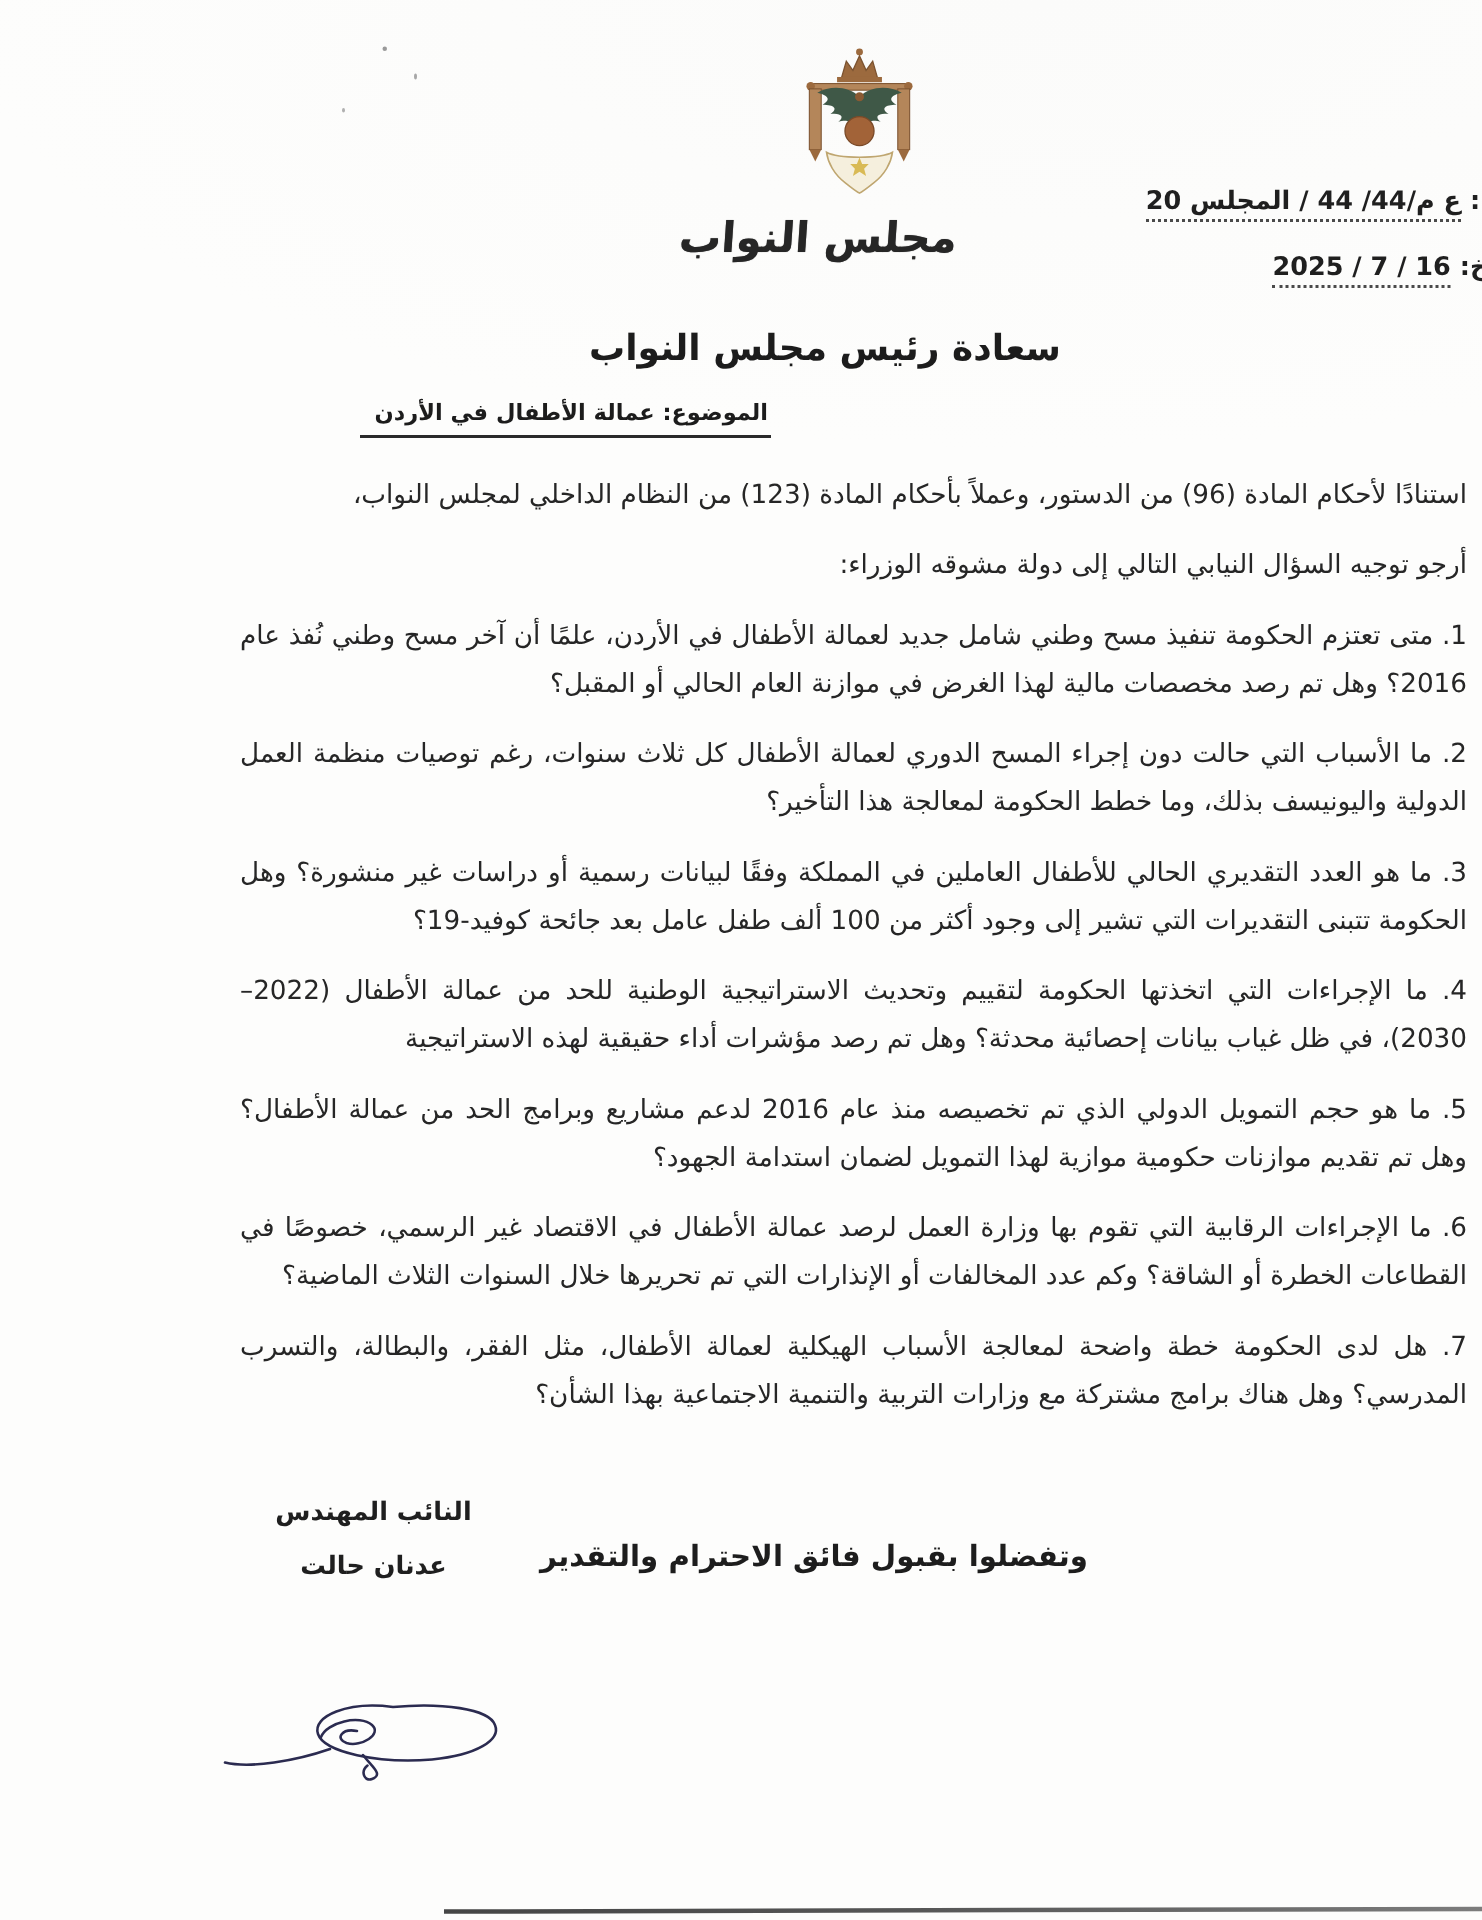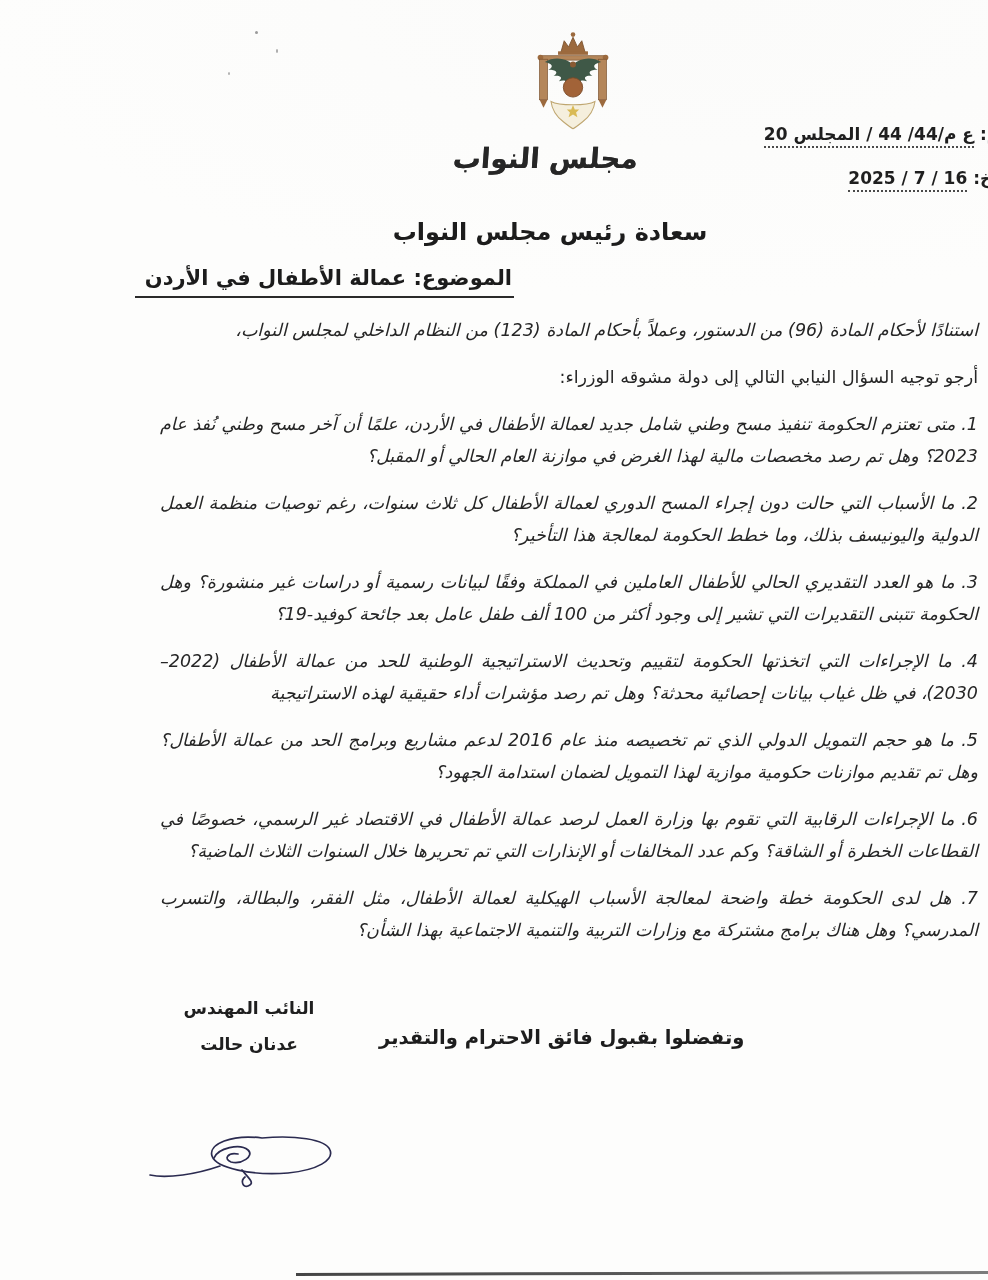--- a/index.html
+++ b/index.html
@@ -32,34 +32,34 @@
   .ref-date{top:168px;right:-46px;}
   .ref-label{margin-left:6px;}
   .ref-value{border-bottom:2px dotted #4a4a4a;padding-bottom:2px;}
   
   .salutation{
     position:absolute;top:218px;left:112px;width:876px;
     text-align:center;font-weight:bold;font-size:24px;color:#1c1c1c;
   }
   .subject{
     position:absolute;top:266px;right:474px;white-space:nowrap;
-    font-weight:bold;font-size:21px;color:#1c1c1c;
+    font-weight:bold;font-size:15px;color:#1c1c1c;
     border-bottom:2px solid #2a2a2a;padding:0 2px 6px 10px;
   }
   
   .body-text{
     position:absolute;top:314px;right:10px;width:818px;
     font-size:17.5px;line-height:32px;color:#262626;
   }
   .body-text p{margin:0 0 15px 0;}
-  .p-justify{text-align:justify;font-style:italic;}
+  .p-justify{text-align:justify;}
   .p-right{text-align:right;}
   
   .closing{
-    position:absolute;top:1026px;left:379px;white-space:nowrap;
+    position:absolute;top:1026px;left:360px;white-space:nowrap;
     font-weight:bold;font-size:19.5px;color:#1d1d1d;
   }
   .sig-block{
     position:absolute;top:998px;left:176px;width:146px;text-align:center;
     font-weight:bold;font-size:17px;color:#1f1f1f;
   }
   .sig-title{margin-bottom:16px;}
   .sig-scribble{position:absolute;left:142px;top:1128px;}
   
   .scan-bottom-line{
@@ -110,21 +110,21 @@
     <span class="ref-label">التاريخ:</span><span class="ref-value">16 / 7 / 2025</span>
   </div>
 
   <div class="salutation">سعادة رئيس مجلس النواب</div>
 
   <div class="subject">الموضوع: عمالة الأطفال في الأردن</div>
 
   <div class="body-text">
     <p class="p-justify">استنادًا لأحكام المادة (96) من الدستور، وعملاً بأحكام المادة (123) من النظام الداخلي لمجلس النواب،</p>
     <p class="p-right">أرجو توجيه السؤال النيابي التالي إلى دولة مشوقه الوزراء:</p>
-    <p class="p-justify">1. متى تعتزم الحكومة تنفيذ مسح وطني شامل جديد لعمالة الأطفال في الأردن، علمًا أن آخر مسح وطني نُفذ عام 2023؟ وهل تم رصد مخصصات مالية لهذا الغرض في موازنة العام الحالي أو المقبل؟</p>
+    <p class="p-justify">1. متى تعتزم الحكومة تنفيذ مسح وطني شامل جديد لعمالة الأطفال في الأردن، علمًا أن آخر مسح وطني نُفذ عام 2016؟ وهل تم رصد مخصصات مالية لهذا الغرض في موازنة العام الحالي أو المقبل؟</p>
     <p class="p-justify">2. ما الأسباب التي حالت دون إجراء المسح الدوري لعمالة الأطفال كل ثلاث سنوات، رغم توصيات منظمة العمل الدولية واليونيسف بذلك، وما خطط الحكومة لمعالجة هذا التأخير؟</p>
     <p class="p-justify">3. ما هو العدد التقديري الحالي للأطفال العاملين في المملكة وفقًا لبيانات رسمية أو دراسات غير منشورة؟ وهل الحكومة تتبنى التقديرات التي تشير إلى وجود أكثر من 100 ألف طفل عامل بعد جائحة كوفيد-19؟</p>
     <p class="p-justify">4. ما الإجراءات التي اتخذتها الحكومة لتقييم وتحديث الاستراتيجية الوطنية للحد من عمالة الأطفال (2022–2030)، في ظل غياب بيانات إحصائية محدثة؟ وهل تم رصد مؤشرات أداء حقيقية لهذه الاستراتيجية</p>
     <p class="p-justify">5. ما هو حجم التمويل الدولي الذي تم تخصيصه منذ عام 2016 لدعم مشاريع وبرامج الحد من عمالة الأطفال؟ وهل تم تقديم موازنات حكومية موازية لهذا التمويل لضمان استدامة الجهود؟</p>
     <p class="p-justify">6. ما الإجراءات الرقابية التي تقوم بها وزارة العمل لرصد عمالة الأطفال في الاقتصاد غير الرسمي، خصوصًا في القطاعات الخطرة أو الشاقة؟ وكم عدد المخالفات أو الإنذارات التي تم تحريرها خلال السنوات الثلاث الماضية؟</p>
     <p class="p-justify">7. هل لدى الحكومة خطة واضحة لمعالجة الأسباب الهيكلية لعمالة الأطفال، مثل الفقر، والبطالة، والتسرب المدرسي؟ وهل هناك برامج مشتركة مع وزارات التربية والتنمية الاجتماعية بهذا الشأن؟</p>
   </div>
 
   <div class="closing">وتفضلوا بقبول فائق الاحترام والتقدير</div>
 

